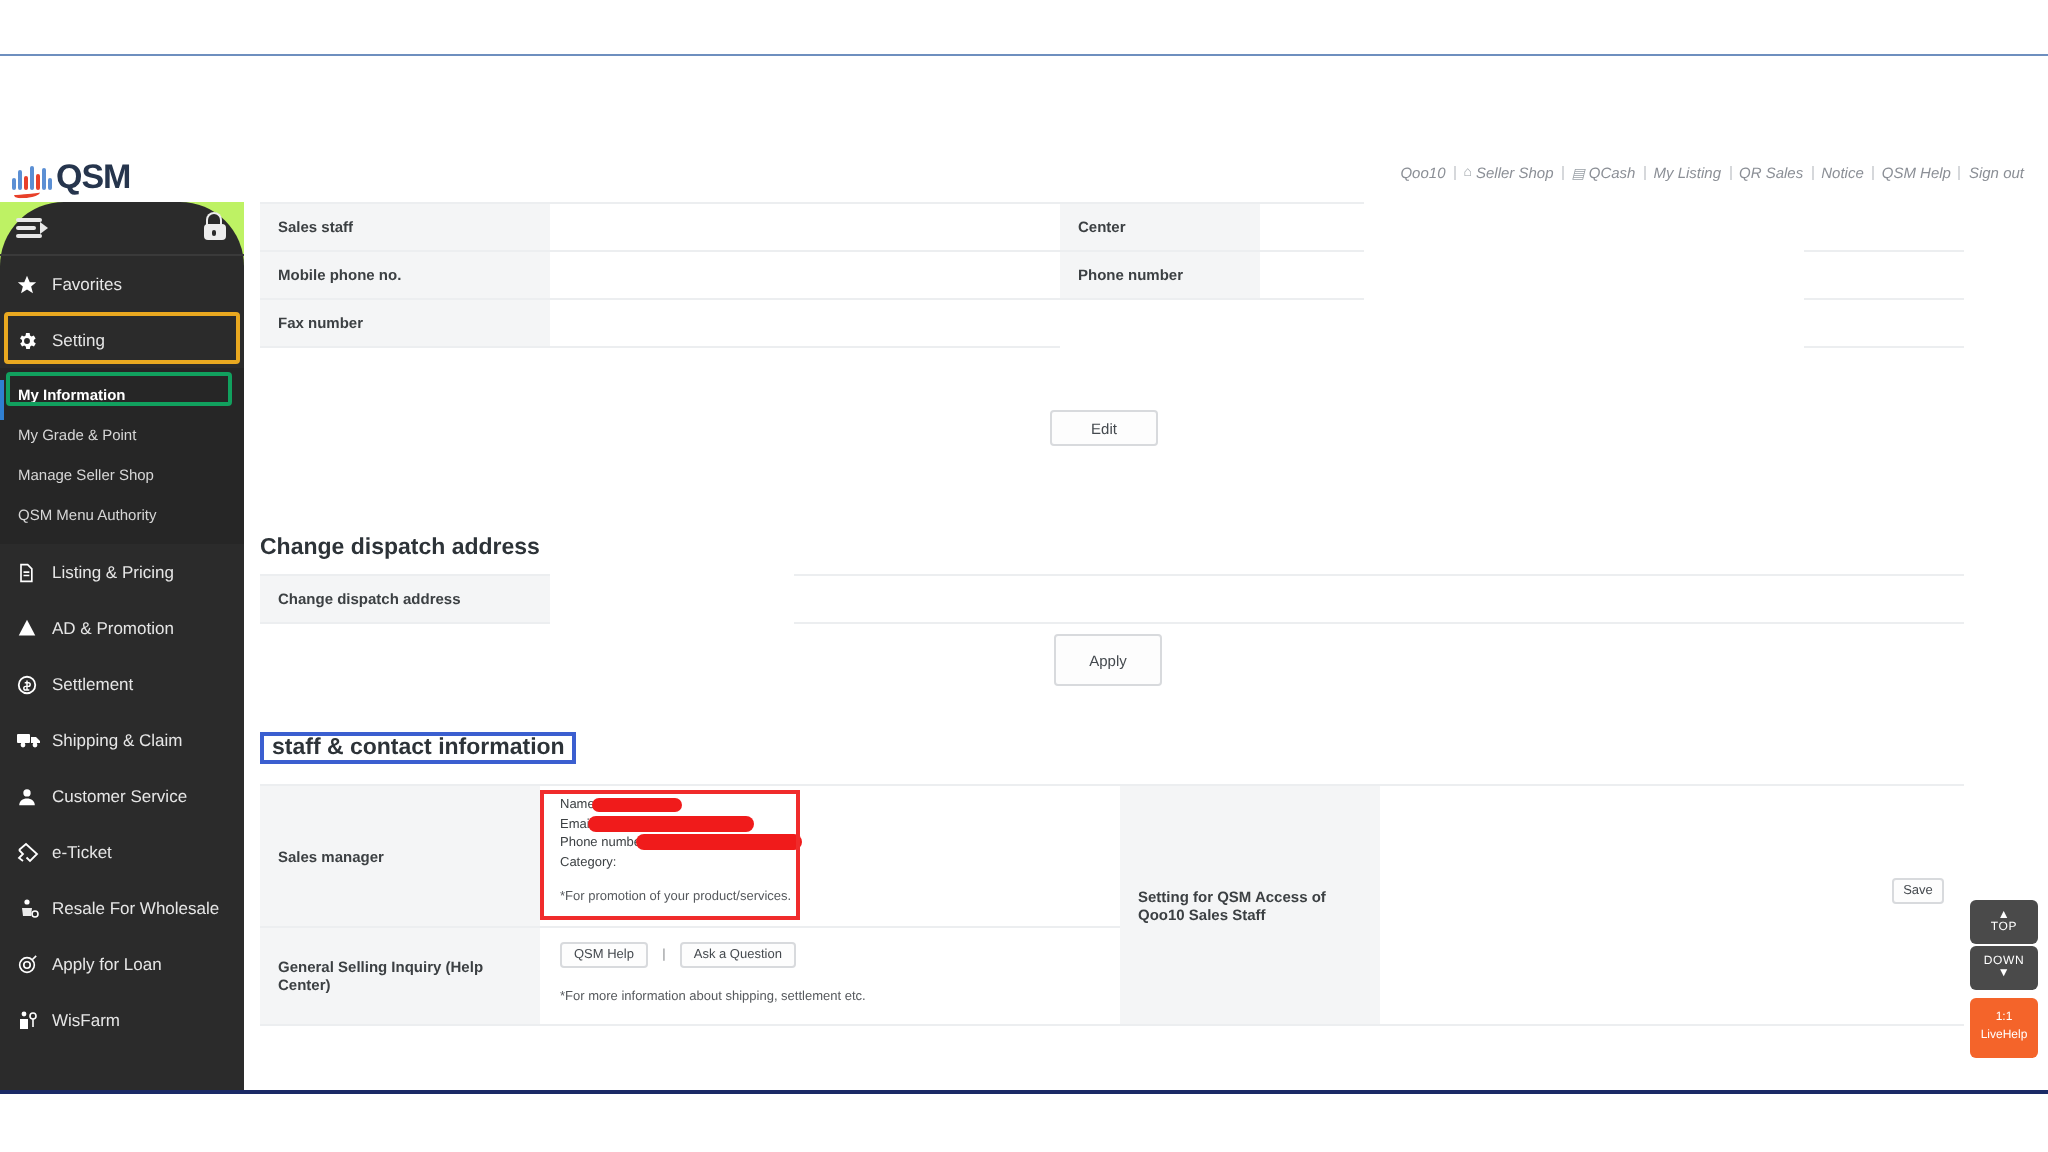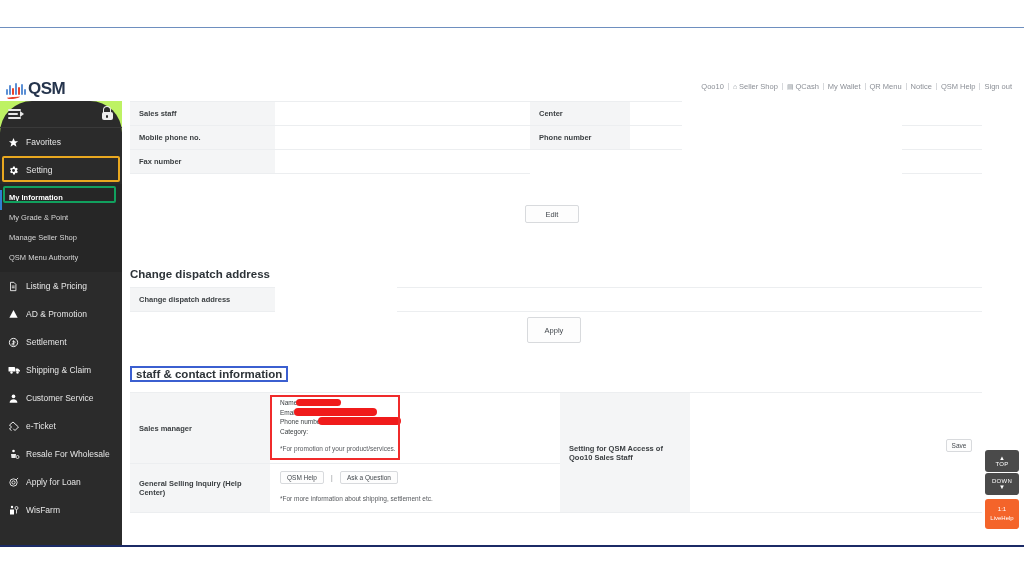--- a/index.html
+++ b/index.html
@@ -20,21 +20,21 @@
 
   
   .topbar { position:relative; height:25px; background:#fff; }
   .logo { position:absolute; left:6px; top:3px; display:flex; align-items:center; height:19px; }
   .logo-bars { display:flex; align-items:flex-end; height:13px; gap:1px; margin-right:2px; }
   .logo-bars i { display:block; width:2px; border-radius:1px; }
   .logo-text { position:relative; font-size:17px; font-weight:bold; color:#26354d; letter-spacing:-0.5px; line-height:17px; }
   .logo-swoosh { position:absolute; left:1px; bottom:-1px; width:13px; height:4px;
                  border-bottom:2px solid #e8402a; border-radius:0 0 60% 40%; transform:rotate(-4deg); }
 
-  .topnav { position:absolute; right:8px; top:6px; display:flex; align-items:center; font-size:7.5px; color:#8b8f96; }
+  .topnav { position:absolute; right:8px; top:6px; display:flex; align-items:center; font-size:7.5px; color:#8b8f96;font-style:italic; }
   .topnav a { color:#8b8f96; text-decoration:none; white-space:nowrap; padding:0 4px; display:flex; align-items:center; gap:2px; }
   .topnav .sep { width:1px; height:7px; background:#d6d8db; }
   .mini-ico { font-size:7px; color:#9aa0a6; }
 
   
   .sidebar { position:absolute; left:0; top:25px; width:122px; height:493px; background:#2b2b2b;border-radius:32px; }
   .sb-tools { position:relative; height:27px; border-bottom:1px solid #3a3a3a; }
   .sb-ham { position:absolute; left:8px; top:7px; width:14px; height:12px; cursor:pointer; }
   .sb-ham i { position:absolute; left:0; height:1.6px; background:#e8e8e8; border-radius:1px; }
   .sb-ham i:nth-child(1){ top:1px; width:13px; }
@@ -142,25 +142,25 @@
             <span class="mini-ico">⌂</span>
             <span>Seller Shop</span>
           </a>
         <span class="sep"></span>
         <a>
             <span class="mini-ico">▤</span>
             <span>QCash</span>
           </a>
         <span class="sep"></span>
         <a>
-            <span>My Wallet</span>
-          </a>
-        <span class="sep"></span>
-        <a>
-            <span>QR Menu</span>
+            <span>My Listing</span>
+          </a>
+        <span class="sep"></span>
+        <a>
+            <span>QR Sales</span>
           </a>
         <span class="sep"></span>
         <a>
             <span>Notice</span>
           </a>
         <span class="sep"></span>
         <a>
             <span>QSM Help</span>
           </a>
         <span class="sep"></span>

